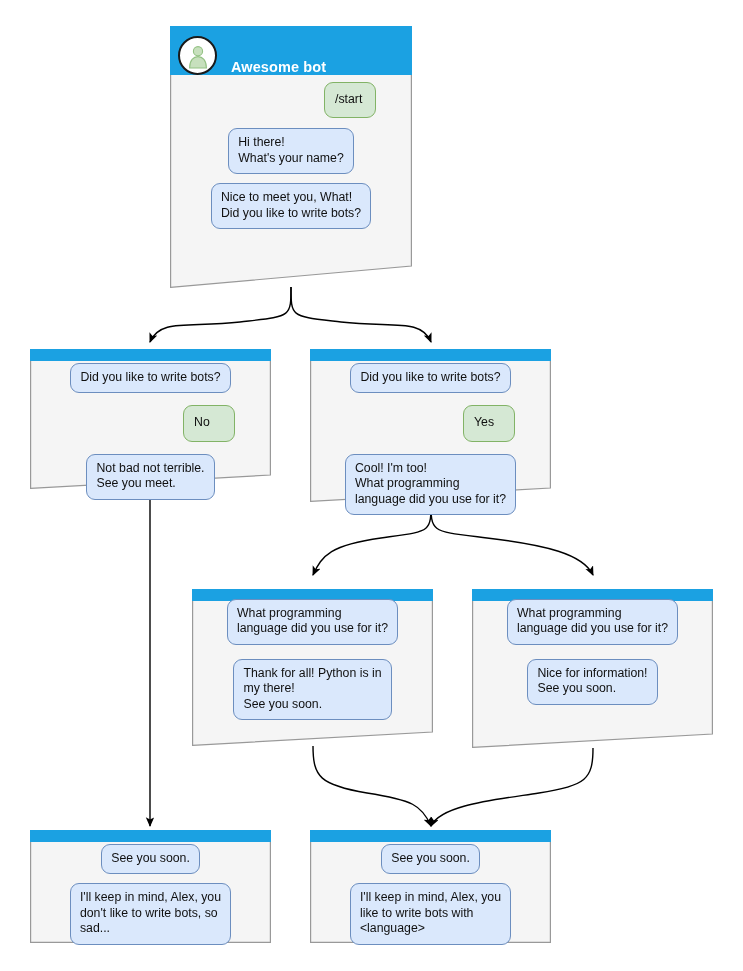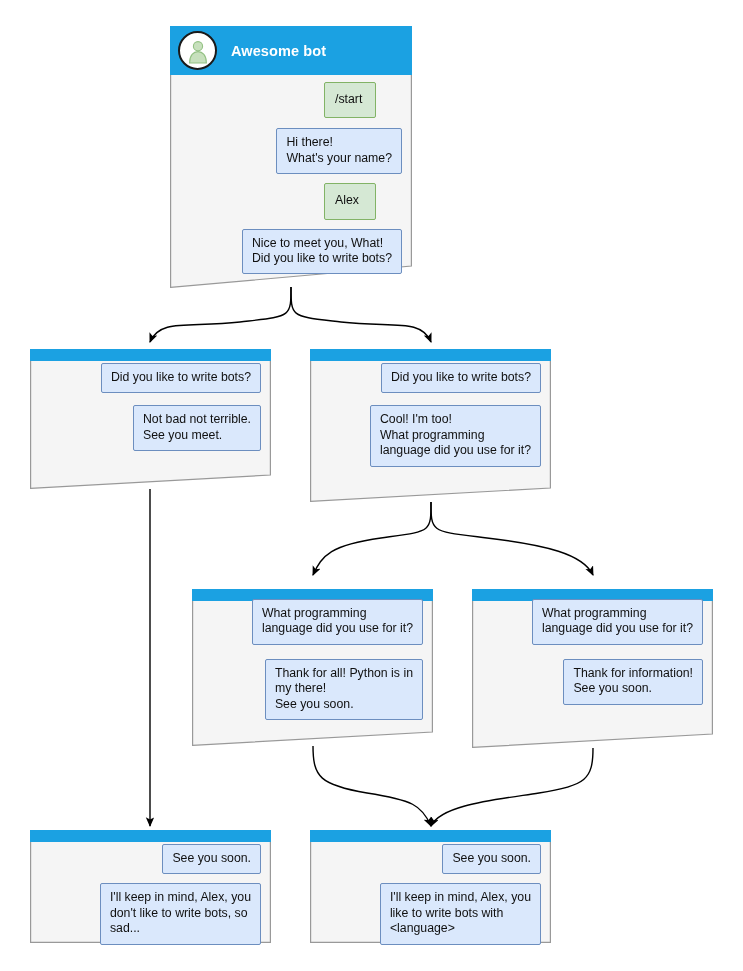--- a/index.html
+++ b/index.html
@@ -56,21 +56,21 @@
     position: absolute;
     left: 0;
     top: 0;
     width: 100%;
     background: #1ba1e2;
     box-sizing: border-box;
   }
   .titlebar.tall {
     height: 49px;
     display: flex;
-    align-items: center;
+    align-items: flex-end;
     padding-left: 8px;
   }
   .titlebar.thin {
     height: 12px;
   }
 
   .avatar {
     width: 39px;
     height: 39px;
     border-radius: 50%;
@@ -98,26 +98,26 @@
     left: 0;
     width: 100%;
     box-sizing: border-box;
     padding: 0 10px;
   }
 
   .msgrow {
     display: flex;
     margin-bottom: 10px;
   }
-  .msgrow.bot  { justify-content: flex-end; }
+  .msgrow.bot  { justify-content: center; }
   .msgrow.user { justify-content: flex-end; padding-right: 26px; }
 
   .bubble {
     box-sizing: border-box;
-    border-radius: 2px;
+    border-radius: 9px;
     font-size: 12.3px;
     line-height: 15.4px;
     color: #101010;
     padding: 6px 9px 7px 9px;
     white-space: pre-line;
     border-width: 1px;
     border-style: solid;
   }
   .bubble.bot {
     background: #dae8fc;
@@ -171,58 +171,61 @@
         <div class="bot-title">Awesome bot</div>
       </div>
       <div class="chatarea" style="top:56px;">
         <div class="msgrow user">
           <div class="bubble user">/start</div>
         </div>
         <div class="msgrow bot" style="margin-bottom:9px;">
           <div class="bubble bot">Hi there!
 What's your name?</div>
         </div>
-        <div class="msgrow user" style="margin-bottom:9px;">
-          <div class="bubble user">Alex</div>
-        </div>
         <div class="msgrow bot">
           <div class="bubble bot">Nice to meet you, What!
 Did you like to write bots?</div>
         </div>
       </div>
     </div>
   </div>
 
   <div class="node" style="left:30px; top:349px; width:241px; height:140px;">
     <svg class="node-shape" viewBox="0 0 241 140" preserveAspectRatio="none">
       <path d="M0.6,0.6 L240.4,0.6 L240.4,126 L0.6,139.4 Z" fill="#f5f5f5" stroke="#999999" stroke-width="1.2"></path>
     </svg>
     <div class="node-inner">
       <div class="titlebar thin"></div>
       <div class="chatarea" style="top:14px; padding:0 10px;">
         <div class="msgrow bot" style="margin-bottom:12px;">
           <div class="bubble bot">Did you like to write bots?</div>
         </div>
+        <div class="msgrow user" style="margin-bottom:12px;">
+          <div class="bubble user">No</div>
+        </div>
         <div class="msgrow bot">
           <div class="bubble bot">Not bad not terrible.
 See you meet.</div>
         </div>
       </div>
     </div>
   </div>
 
   <div class="node" style="left:310px; top:349px; width:241px; height:153px;">
     <svg class="node-shape" viewBox="0 0 241 153" preserveAspectRatio="none">
       <path d="M0.6,0.6 L240.4,0.6 L240.4,139 L0.6,152.4 Z" fill="#f5f5f5" stroke="#999999" stroke-width="1.2"></path>
     </svg>
     <div class="node-inner">
       <div class="titlebar thin"></div>
       <div class="chatarea" style="top:14px; padding:0 10px;">
         <div class="msgrow bot" style="margin-bottom:12px;">
           <div class="bubble bot">Did you like to write bots?</div>
+        </div>
+        <div class="msgrow user" style="margin-bottom:12px;">
+          <div class="bubble user">Yes</div>
         </div>
         <div class="msgrow bot">
           <div class="bubble bot">Cool! I'm too!
 What programming
 language did you use for it?</div>
         </div>
       </div>
     </div>
   </div>
 
@@ -251,21 +254,21 @@
       <path d="M0.6,0.6 L240.4,0.6 L240.4,145 L0.6,158.4 Z" fill="#f5f5f5" stroke="#999999" stroke-width="1.2"></path>
     </svg>
     <div class="node-inner">
       <div class="titlebar thin"></div>
       <div class="chatarea" style="top:10px; padding:0 10px;">
         <div class="msgrow bot" style="margin-bottom:14px;">
           <div class="bubble bot">What programming
 language did you use for it?</div>
         </div>
         <div class="msgrow bot">
-          <div class="bubble bot">Thank for information!
+          <div class="bubble bot">Nice for information!
 See you soon.</div>
         </div>
       </div>
     </div>
   </div>
 
   <div class="node" style="left:30px; top:830px; width:241px; height:113px;">
     <svg class="node-shape" viewBox="0 0 241 113" preserveAspectRatio="none">
       <path d="M0.6,0.6 L240.4,0.6 L240.4,112.4 L0.6,112.4 Z" fill="#f5f5f5" stroke="#999999" stroke-width="1.2"></path>
     </svg>

